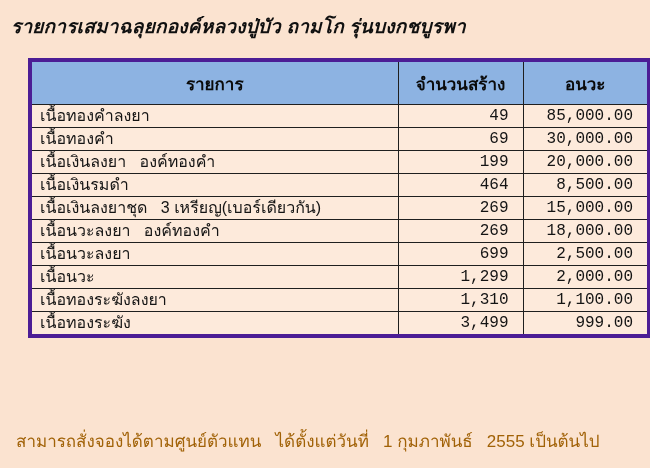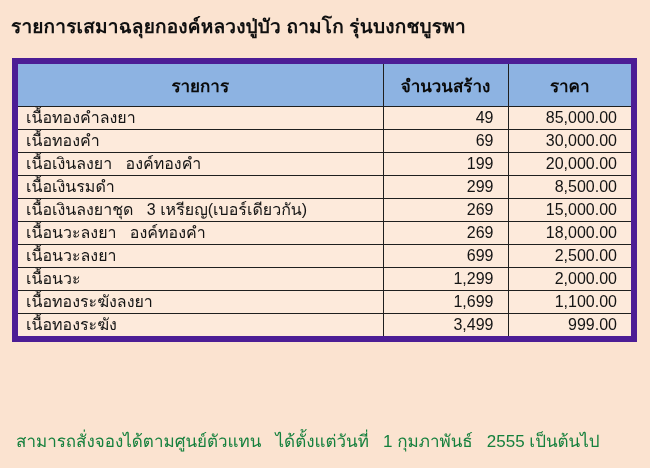--- a/index.html
+++ b/index.html
@@ -17,29 +17,30 @@
   }
   .title {
     position: absolute;
     top: 11px;
     left: 11px;
     font-size: 19px;
     font-weight: bold;
     letter-spacing: 0.2px;
     white-space: pre;
     color: #101010;
+    font-style: italic;
   }
   table.pricelist {
     position: absolute;
     top: 58px;
-    left: 12px;
+    left: 28px;
     width: 619px;
     border-collapse: collapse;
     table-layout: fixed;
-    border: 6px solid #4c1d95;
+    border: 4px solid #4c1d95;
   }
   table.pricelist th,
   table.pricelist td {
     border: 1px solid #1f1f1f;
     overflow: hidden;
   }
   table.pricelist th {
     background: var(--header-bg, #8db3e2);
     height: 40px;
     font-size: 17px;
@@ -57,67 +58,68 @@
   }
   td.cell-item {
     text-align: left;
     padding-left: 8px;
     white-space: pre;
   }
   td.cell-qty,
   td.cell-price {
     text-align: right;
     padding-right: 14px;
+    font-family: Liberation Mono, monospace;
   }
   .footer-note {
     position: absolute;
     top: 427px;
     left: 16px;
     font-size: 17px;
     white-space: pre;
-    color: #15803d;
+    color: #a16207;
   }
 </style>
 </head>
 <body style="background: rgb(251, 227, 208);">
 
 <div class="title">รายการเสมาฉลุยกองค์หลวงปู่บัว ถามโก รุ่นบงกชบูรพา</div>
 
 <table class="pricelist">
   <colgroup>
     <col style="width:368px">
     <col style="width:125px">
     <col style="width:126px">
   </colgroup>
   <thead>
     <tr>
       <th>รายการ</th>
       <th>จำนวนสร้าง</th>
-      <th>ราคา</th>
+      <th>อนวะ</th>
     </tr>
   </thead>
   <tbody id="rows-body">
       <tr>
         <td class="cell-item">เนื้อทองคำลงยา</td>
         <td class="cell-qty">49</td>
         <td class="cell-price">85,000.00</td>
       </tr>
       <tr>
         <td class="cell-item">เนื้อทองคำ</td>
         <td class="cell-qty">69</td>
         <td class="cell-price">30,000.00</td>
       </tr>
       <tr>
         <td class="cell-item">เนื้อเงินลงยา   องค์ทองคำ</td>
         <td class="cell-qty">199</td>
         <td class="cell-price">20,000.00</td>
       </tr>
       <tr>
         <td class="cell-item">เนื้อเงินรมดำ</td>
-        <td class="cell-qty">299</td>
+        <td class="cell-qty">464</td>
         <td class="cell-price">8,500.00</td>
       </tr>
       <tr>
         <td class="cell-item">เนื้อเงินลงยาชุด   3 เหรียญ(เบอร์เดียวกัน)</td>
         <td class="cell-qty">269</td>
         <td class="cell-price">15,000.00</td>
       </tr>
       <tr>
         <td class="cell-item">เนื้อนวะลงยา   องค์ทองคำ</td>
         <td class="cell-qty">269</td>
@@ -128,21 +130,21 @@
         <td class="cell-qty">699</td>
         <td class="cell-price">2,500.00</td>
       </tr>
       <tr>
         <td class="cell-item">เนื้อนวะ</td>
         <td class="cell-qty">1,299</td>
         <td class="cell-price">2,000.00</td>
       </tr>
       <tr>
         <td class="cell-item">เนื้อทองระฆังลงยา</td>
-        <td class="cell-qty">1,699</td>
+        <td class="cell-qty">1,310</td>
         <td class="cell-price">1,100.00</td>
       </tr>
       <tr>
         <td class="cell-item">เนื้อทองระฆัง</td>
         <td class="cell-qty">3,499</td>
         <td class="cell-price">999.00</td>
       </tr>
     </tbody>
 </table>
 

